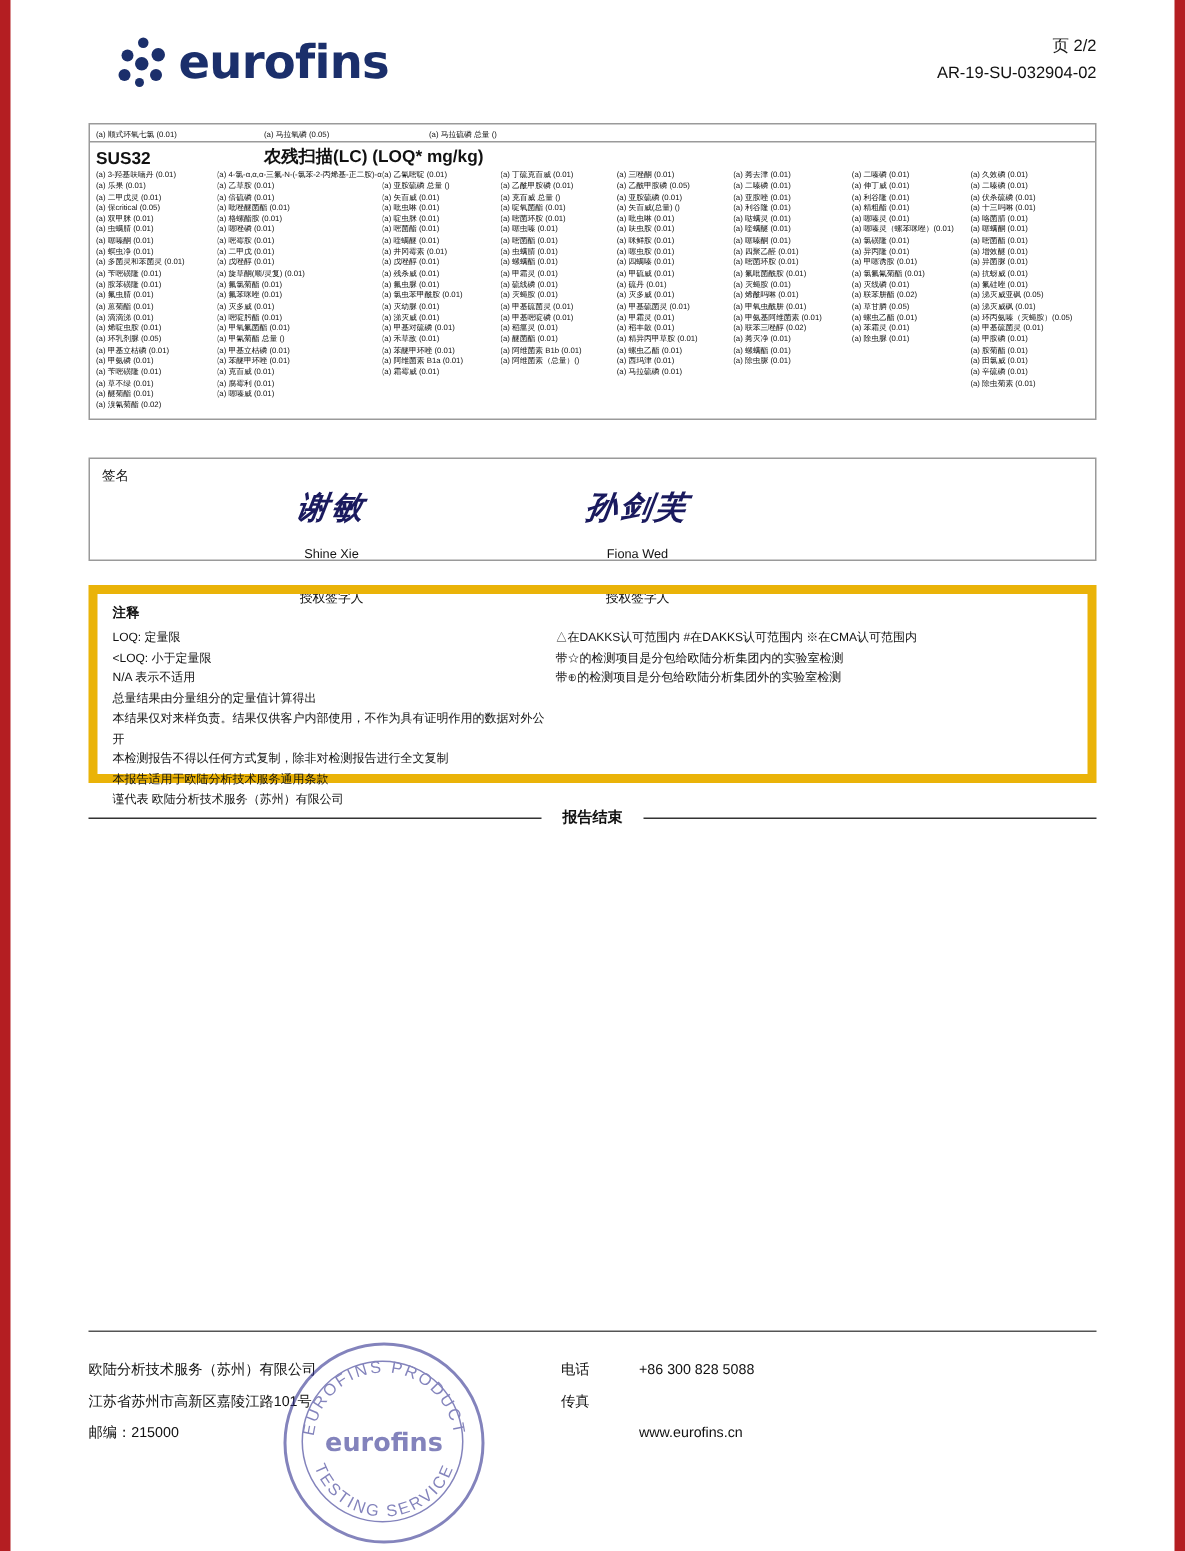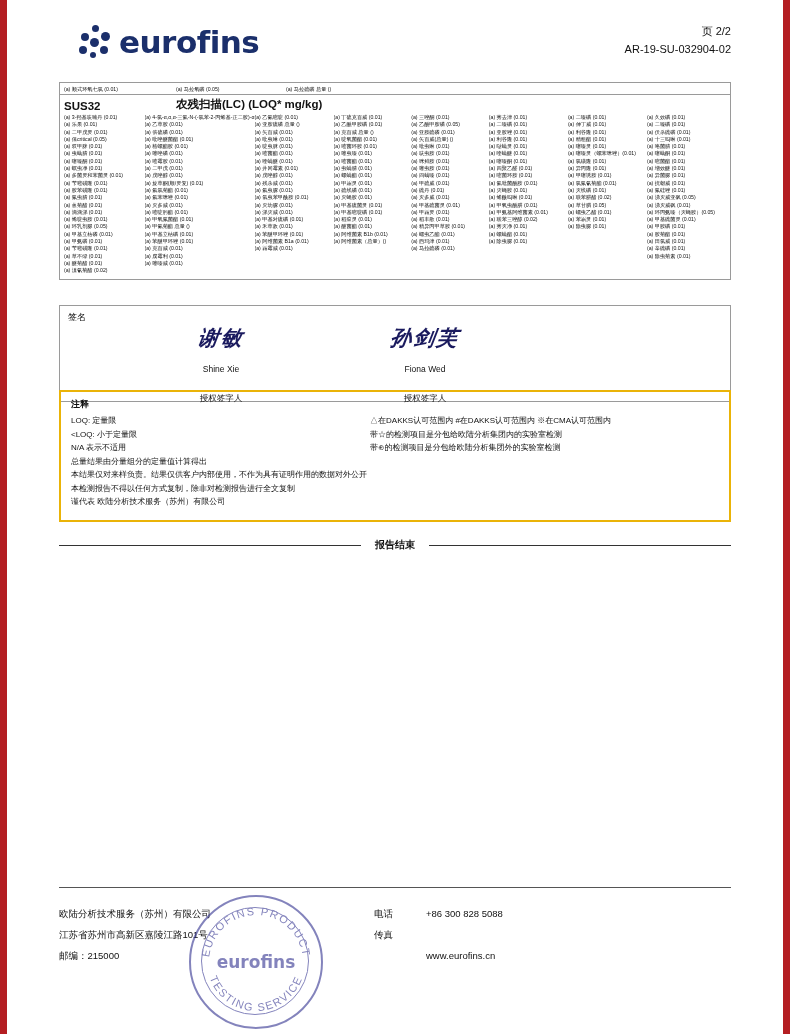--- a/index.html
+++ b/index.html
@@ -148,21 +148,21 @@
   .col-w4 { width: 108px; }
   .col-w5 { width: 108px; }
   .col-w6 { width: 110px; }
 
   
   .sig-box {
     position: absolute;
     left: 52px;
     top: 305px;
     width: 672px;
-    height: 97px;
+    height: 69px;
     border: 1px solid #9a9a9a;
     box-sizing: border-box;
   }
   .sig-label {
     position: absolute;
     left: 8px;
     top: 5px;
     font-size: 9px;
     color: #111;
   }
@@ -189,21 +189,21 @@
   .sig-1 { left: 96px; top: 18px; width: 130px; }
   .sig-2 { left: 300px; top: 18px; width: 130px; }
 
   
   .notes-box {
     position: absolute;
     left: 52px;
     top: 390px;
     width: 672px;
     height: 132px;
-    border: 2px solid #eab308;
+    border: 6px solid #eab308;
     box-sizing: border-box;
     padding: 6px 10px;
   }
   .notes-title {
     font-size: 9px;
     font-weight: bold;
     color: #111;
     margin-bottom: 3px;
   }
   .notes-cols {
@@ -543,20 +543,21 @@
     <div class="notes-box">
       <div class="notes-title">注释</div>
       <div class="notes-cols">
         <div class="notes-left" id="notes-left">
             <div>LOQ: 定量限</div>
             <div>&lt;LOQ: 小于定量限</div>
             <div>N/A 表示不适用</div>
             <div>总量结果由分量组分的定量值计算得出</div>
             <div>本结果仅对来样负责。结果仅供客户内部使用，不作为具有证明作用的数据对外公开</div>
             <div>本检测报告不得以任何方式复制，除非对检测报告进行全文复制</div>
+            <div>本报告适用于欧陆分析技术服务通用条款</div>
             <div>谨代表 欧陆分析技术服务（苏州）有限公司</div>
           </div>
         <div class="notes-right" id="notes-right">
             <div>△在DAKKS认可范围内  #在DAKKS认可范围内  ※在CMA认可范围内</div>
             <div>带☆的检测项目是分包给欧陆分析集团内的实验室检测</div>
             <div>带⊕的检测项目是分包给欧陆分析集团外的实验室检测</div>
           </div>
       </div>
     </div>
 

